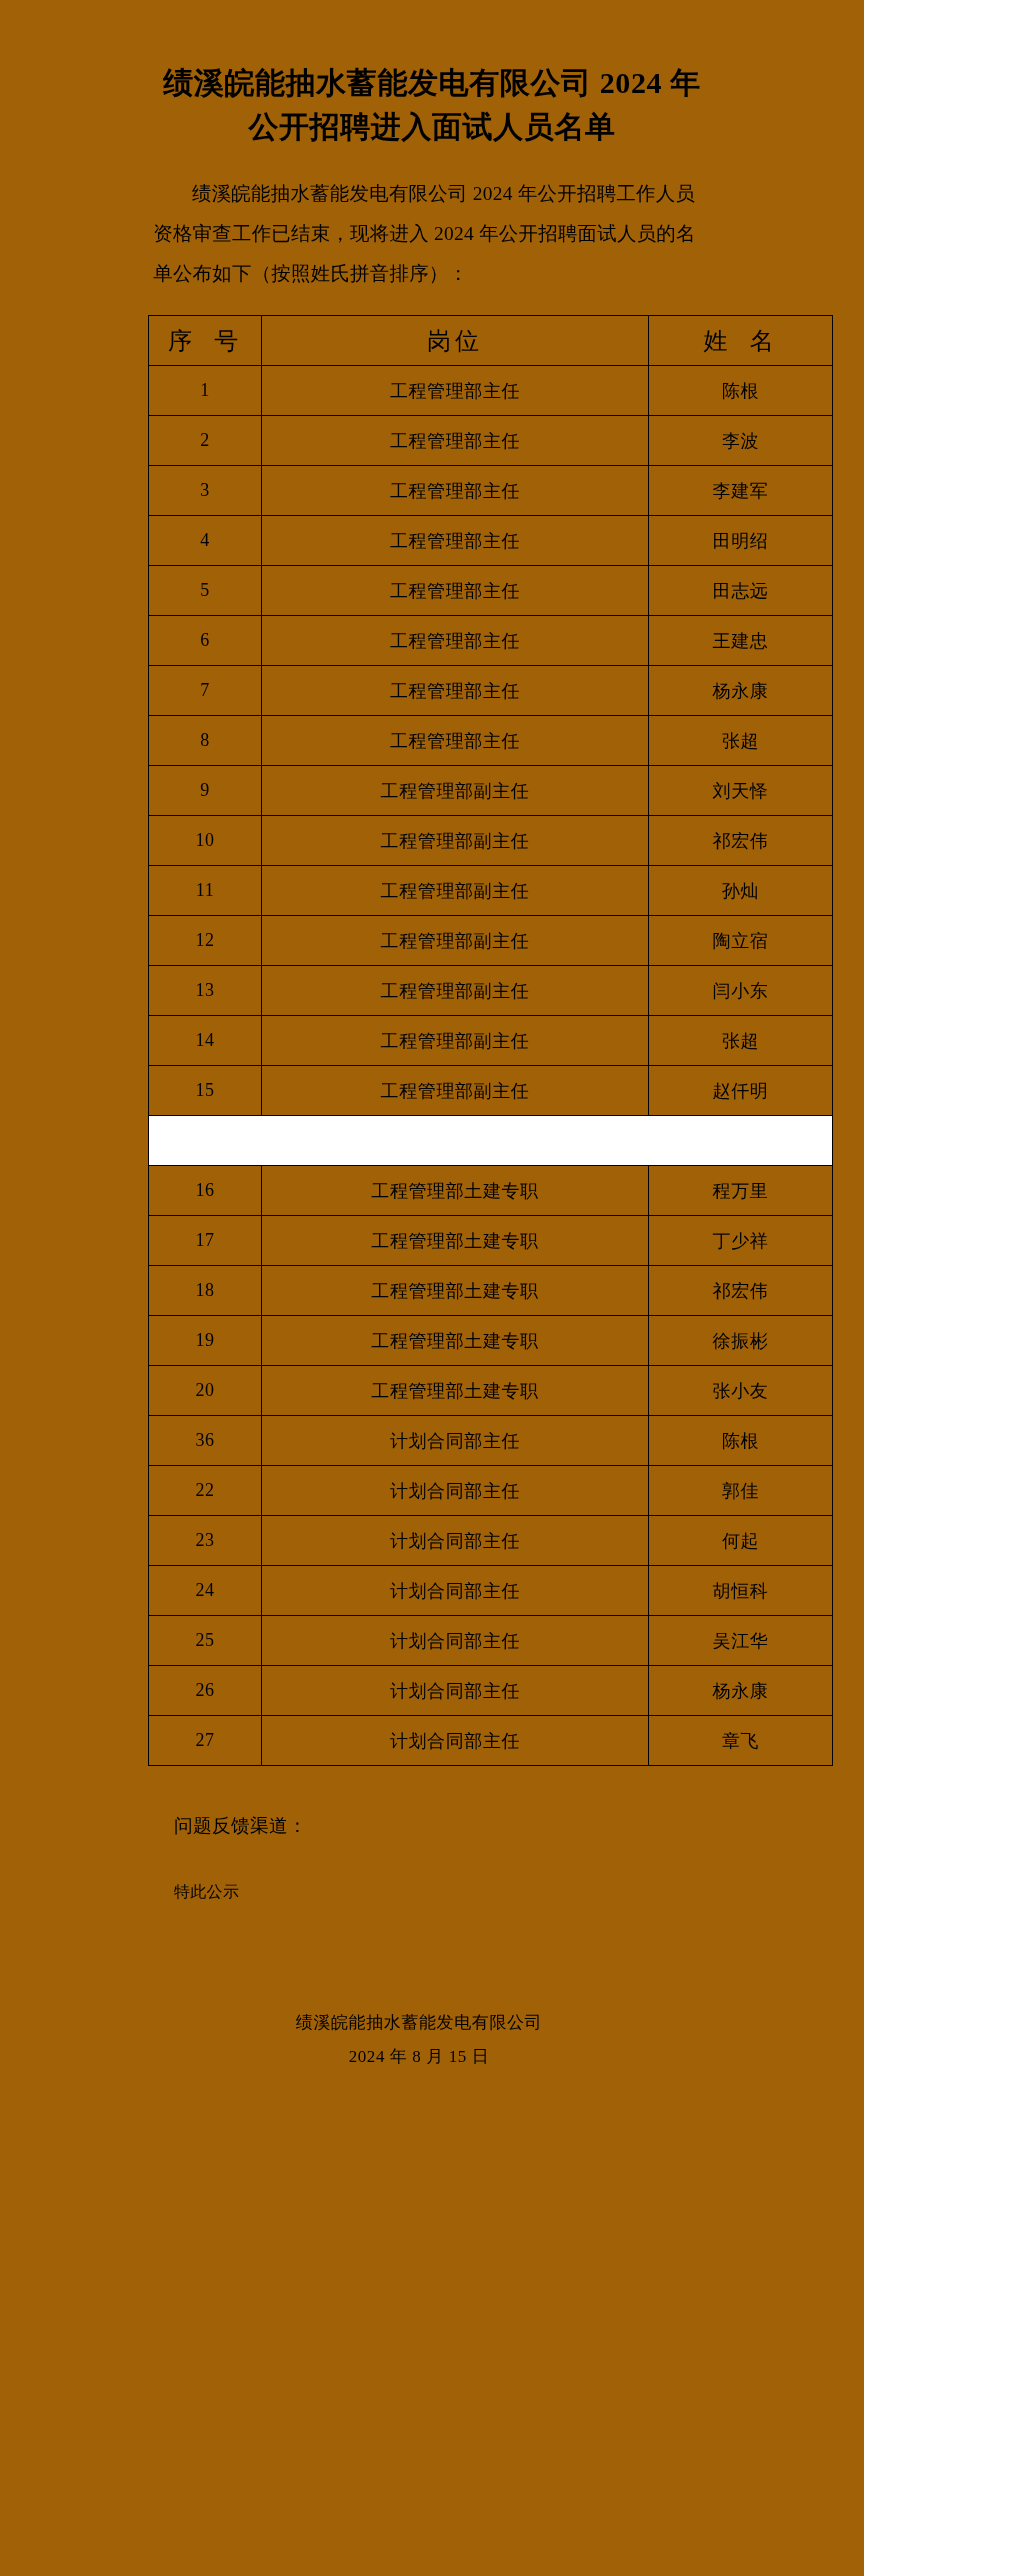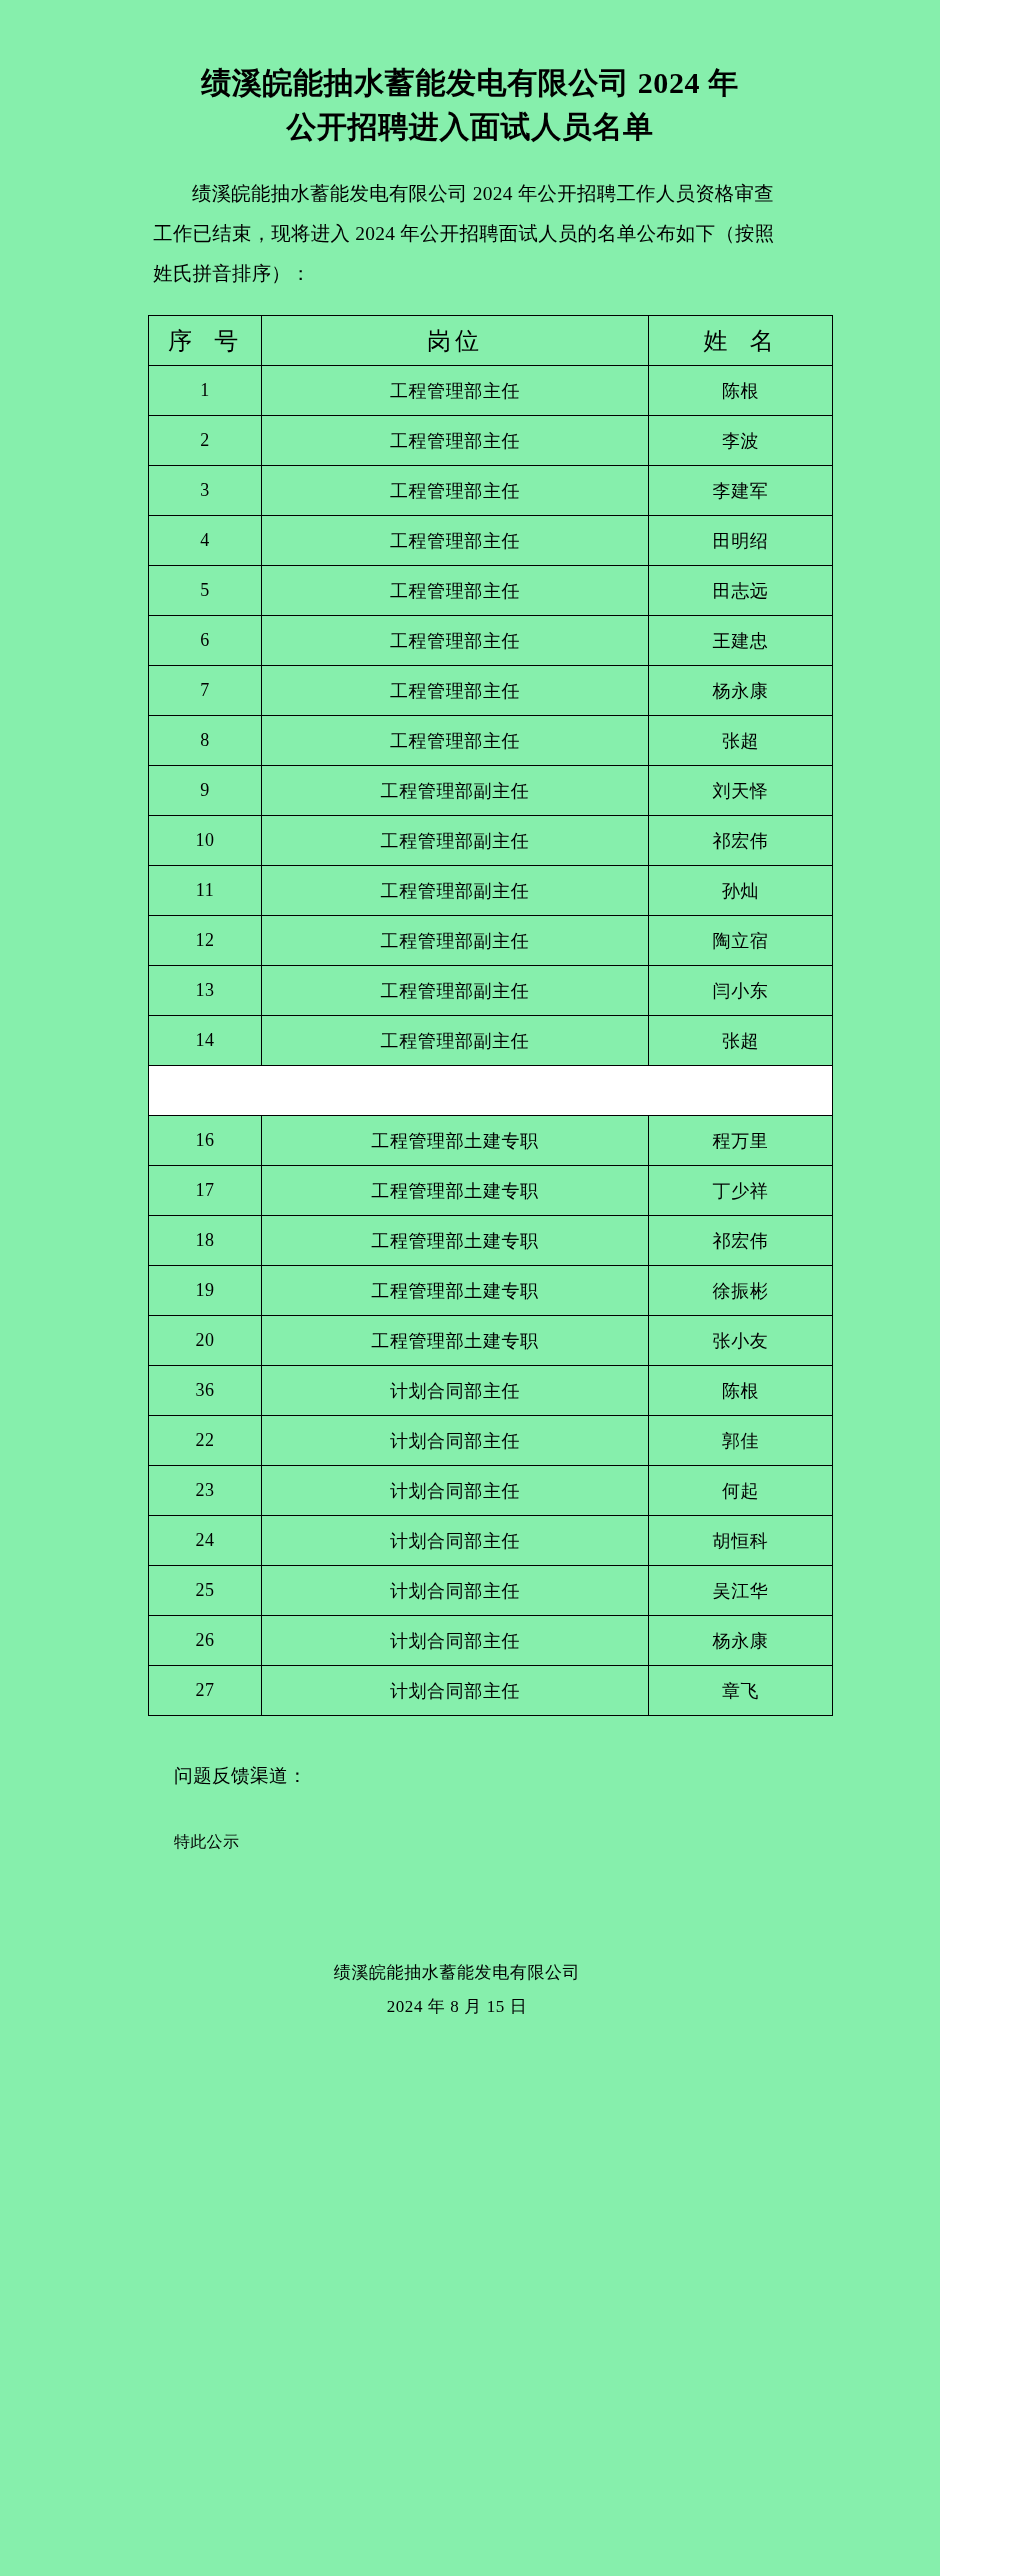--- a/index.html
+++ b/index.html
@@ -8,25 +8,25 @@
     background: #ffffff;
   }
   body {
     width: 1024px;
     min-height: 2576px;
     font-family: "Liberation Serif", "DejaVu Serif", serif;
     color: #000000;
     -webkit-font-smoothing: antialiased;
   }
   .page {
-    width: 940px;
+    width: 864px;
     min-height: 2576px;
     box-sizing: border-box;
     padding: 61px 148px 39px 148px;
-    background: #86efac;
+    background: #a16207;
   }
   .doc-title {
     text-align: center;
     font-weight: bold;
     font-size: 30px;
     line-height: 1.45;
     letter-spacing: 0.6px;
     margin: 0 0 26px 0;
     font-family: "Liberation Serif", "DejaVu Serif", serif;
   }
@@ -182,20 +182,25 @@
         <tr>
           <td>13</td>
           <td>工程管理部副主任</td>
           <td>闫小东</td>
         </tr>
         <tr>
           <td>14</td>
           <td>工程管理部副主任</td>
           <td>张超</td>
         </tr>
+        <tr>
+          <td>15</td>
+          <td>工程管理部副主任</td>
+          <td>赵仟明</td>
+        </tr>
         <tr class="spacer-row">
           <td colspan="3"></td>
         </tr>
         <tr>
           <td>16</td>
           <td>工程管理部土建专职</td>
           <td>程万里</td>
         </tr>
         <tr>
           <td>17</td>

